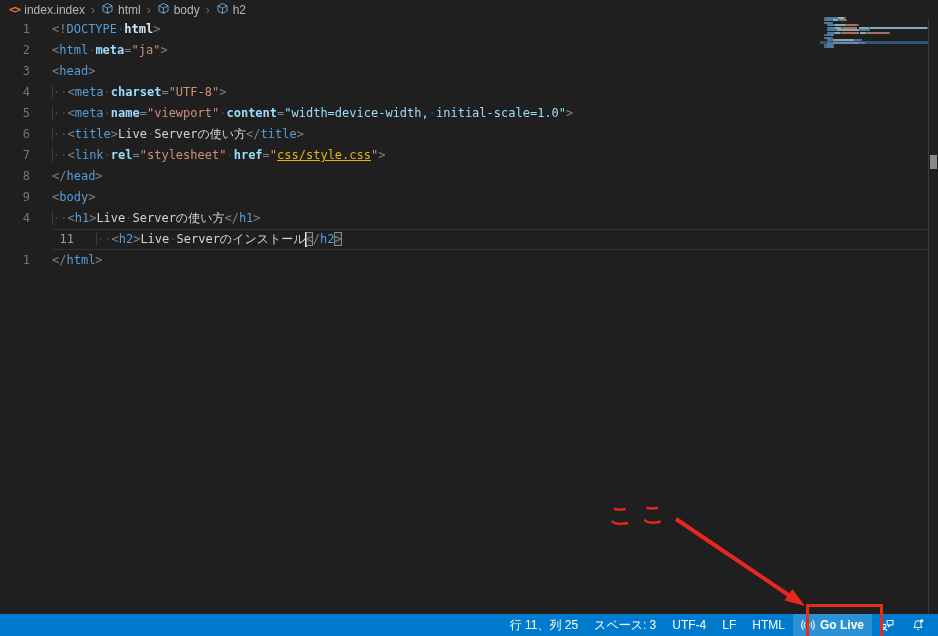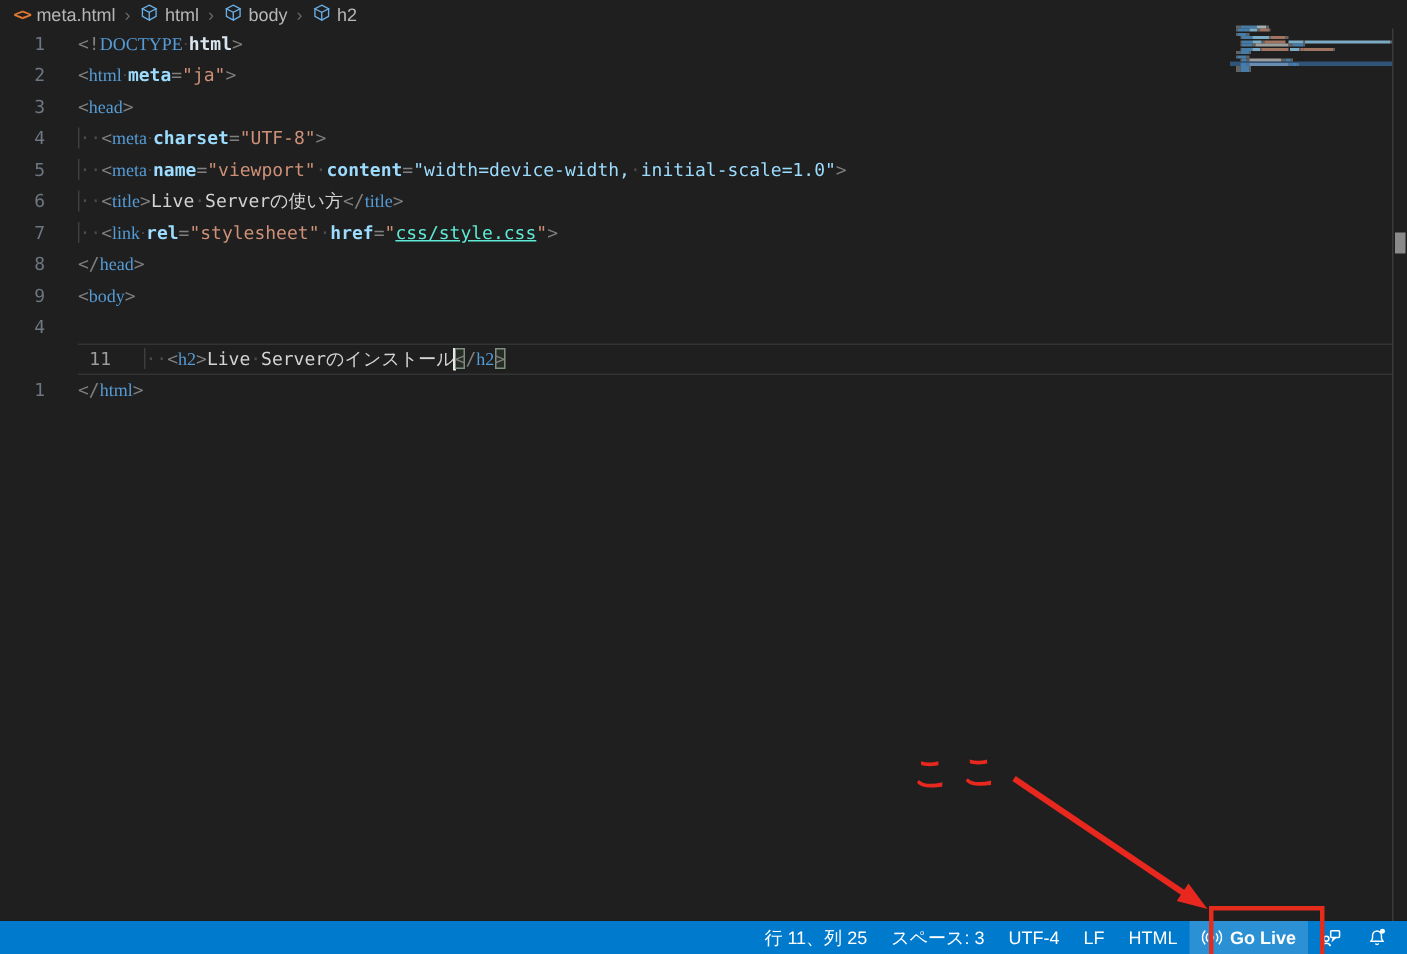--- a/index.html
+++ b/index.html
@@ -15,23 +15,23 @@
   .code-lines{position:absolute;top:19px;left:0;right:10px;}
   .line{position:relative;display:flex;height:21px;line-height:21px;white-space:pre;
         font-family:"DejaVu Sans Mono","Liberation Mono",monospace;font-size:12px;}
   .gutter{width:30px;flex:none;text-align:right;color:#6e7681;font-size:12px;cursor:pointer;}
   .lcontent{padding-left:22px;}
   .line.active::before{content:"";position:absolute;left:52px;right:0;top:0;bottom:0;
         border-top:1px solid #333;border-bottom:1px solid #333;pointer-events:none;}
   .line.active .gutter{color:#9d9d9d;margin-left:44px;}
   .indent{border-left:1px solid #3d3d3d;}
   .ws{color:#4b4b4b;}
-  .tk-p{color:#808080;} .tk-t{color:#569cd6;font-family:Liberation Serif, serif;} .tk-a{color:#9cdcfe;font-weight:700;}
+  .tk-p{color:#808080;} .tk-t{color:#569cd6;} .tk-a{color:#9cdcfe;font-weight:700;}
   .tk-ab{color:#d8e4ee;font-weight:700;} .tk-v{color:#ce9178;} .tk-k{color:#9cdcfe;}
-  .tk-x{color:#d4d4d4;} .tk-l{color:#5eead4;text-decoration:underline;} .tk-w{color:#4b4b4b;}
+  .tk-x{color:#d4d4d4;} .tk-l{color:#eab308;text-decoration:underline;} .tk-w{color:#4b4b4b;}
   .tk-m{box-shadow:inset 0 0 0 1px #7e917e;background:rgba(90,130,90,.12);}
   .cursor{display:inline-block;width:2px;height:15px;background:#eaeaea;vertical-align:middle;margin:0 -1px 0 -1px;}
   
   .minimap{position:absolute;left:820px;top:17px;width:108px;height:40px;}
   .mm-row{position:absolute;left:0;height:2px;display:flex;}
   .mm-seg{height:2px;flex:none;}
   .mm-bar{position:absolute;left:0;width:108px;height:3px;background:rgba(62,125,193,.55);}
   
   .ruler{position:absolute;left:928px;top:19px;bottom:22px;width:10px;border-left:1px solid #3a3a3a;}
   .ruler-marker{position:absolute;left:1px;top:136px;width:7px;height:14px;background:#8a8a8a;}
@@ -48,21 +48,21 @@
   .anno-box{position:absolute;left:806px;top:604px;width:71px;height:30px;border:3px solid #e42b1c;
             z-index:7;pointer-events:none;}
 </style>
 </head>
 <body>
 
 <div class="stage">
   <div class="breadcrumb" id="breadcrumb">
       <div class="crumb">
         <span class="codefile-ico">&lt;&gt;</span>
-        <span>meta.html</span>
+        <span>index.index</span>
       </div>
       <span class="crumb-sep">›</span>
       <div class="crumb">
         <span><svg width="13" height="13" viewBox="0 0 16 16" fill="none" stroke="#6ab0e8" stroke-width="1.1">
             <path d="M8 1.8 L13.6 4.7 L8 7.6 L2.4 4.7 Z"></path>
             <path d="M2.4 4.7 V11 L8 14 V7.6"></path>
             <path d="M13.6 4.7 V11 L8 14"></path>
           </svg></span>
         <span>html</span>
       </div>
@@ -89,21 +89,21 @@
   <div class="code-lines" id="code-lines">
       <div class="line"><div class="gutter">1</div><div class="lcontent"><span class="tk-p">&lt;!</span><span class="tk-t">DOCTYPE<span class="ws">·</span></span><span class="tk-ab">html</span><span class="tk-p">&gt;</span></div></div>
       <div class="line"><div class="gutter">2</div><div class="lcontent"><span class="tk-p">&lt;</span><span class="tk-t">html<span class="ws">·</span></span><span class="tk-a">meta</span><span class="tk-p">=</span><span class="tk-v">"ja"</span><span class="tk-p">&gt;</span></div></div>
       <div class="line"><div class="gutter">3</div><div class="lcontent"><span class="tk-p">&lt;</span><span class="tk-t">head</span><span class="tk-p">&gt;</span></div></div>
       <div class="line"><div class="gutter">4</div><div class="lcontent"><span class="indent"><span class="ws">··</span></span><span class="tk-p">&lt;</span><span class="tk-t">meta<span class="ws">·</span></span><span class="tk-a">charset</span><span class="tk-p">=</span><span class="tk-v">"UTF-8"</span><span class="tk-p">&gt;</span></div></div>
       <div class="line"><div class="gutter">5</div><div class="lcontent"><span class="indent"><span class="ws">··</span></span><span class="tk-p">&lt;</span><span class="tk-t">meta<span class="ws">·</span></span><span class="tk-a">name</span><span class="tk-p">=</span><span class="tk-v">"viewport"</span><span class="tk-w"><span class="ws">·</span></span><span class="tk-a">content</span><span class="tk-p">=</span><span class="tk-k">"width=device-width,<span class="ws">·</span>initial-scale=1.0"</span><span class="tk-p">&gt;</span></div></div>
       <div class="line"><div class="gutter">6</div><div class="lcontent"><span class="indent"><span class="ws">··</span></span><span class="tk-p">&lt;</span><span class="tk-t">title</span><span class="tk-p">&gt;</span><span class="tk-x">Live<span class="ws">·</span>Serverの使い方</span><span class="tk-p">&lt;/</span><span class="tk-t">title</span><span class="tk-p">&gt;</span></div></div>
       <div class="line"><div class="gutter">7</div><div class="lcontent"><span class="indent"><span class="ws">··</span></span><span class="tk-p">&lt;</span><span class="tk-t">link<span class="ws">·</span></span><span class="tk-a">rel</span><span class="tk-p">=</span><span class="tk-v">"stylesheet"</span><span class="tk-w"><span class="ws">·</span></span><span class="tk-a">href</span><span class="tk-p">=</span><span class="tk-v">"</span><span class="tk-l">css/style.css</span><span class="tk-v">"</span><span class="tk-p">&gt;</span></div></div>
       <div class="line"><div class="gutter">8</div><div class="lcontent"><span class="tk-p">&lt;/</span><span class="tk-t">head</span><span class="tk-p">&gt;</span></div></div>
       <div class="line"><div class="gutter">9</div><div class="lcontent"><span class="tk-p">&lt;</span><span class="tk-t">body</span><span class="tk-p">&gt;</span></div></div>
-      <div class="line"><div class="gutter">4</div></div>
+      <div class="line"><div class="gutter">4</div><div class="lcontent"><span class="indent"><span class="ws">··</span></span><span class="tk-p">&lt;</span><span class="tk-t">h1</span><span class="tk-p">&gt;</span><span class="tk-x">Live<span class="ws">·</span>Serverの使い方</span><span class="tk-p">&lt;/</span><span class="tk-t">h1</span><span class="tk-p">&gt;</span></div></div>
       <div class="line active"><div class="gutter">11</div><div class="lcontent"><span class="indent"><span class="ws">··</span></span><span class="tk-p">&lt;</span><span class="tk-t">h2</span><span class="tk-p">&gt;</span><span class="tk-x">Live<span class="ws">·</span>Serverのインストール</span><span class="cursor"></span><span class="tk-p tk-m">&lt;</span><span class="tk-p">/</span><span class="tk-t">h2</span><span class="tk-p tk-m">&gt;</span></div></div>
       <div class="line"><div class="gutter">1</div><div class="lcontent"><span class="tk-p">&lt;/</span><span class="tk-t">html</span><span class="tk-p">&gt;</span></div></div>
     </div>
 
   <div class="minimap" id="minimap">
       <div class="mm-row" style="top: 0px; left: 4px;">
         <div class="mm-seg" style="width: 2.9px; background: rgb(122, 122, 122); opacity: 0.75;"></div>
         <div class="mm-seg" style="width: 11.6px; background: rgb(86, 156, 214); opacity: 0.75;"></div>
         <div class="mm-seg" style="width: 5.8px; background: rgb(207, 220, 232); opacity: 0.75;"></div>
         <div class="mm-seg" style="width: 1.45px; background: rgb(122, 122, 122); opacity: 0.75;"></div>

